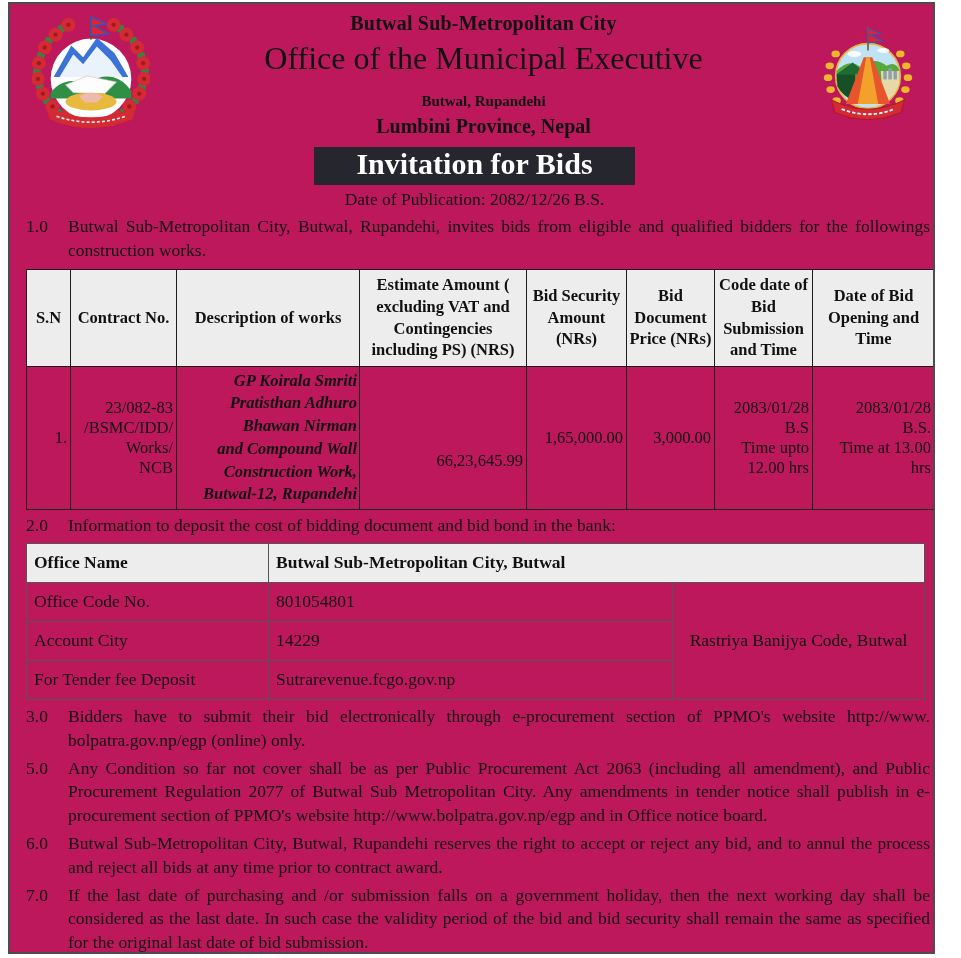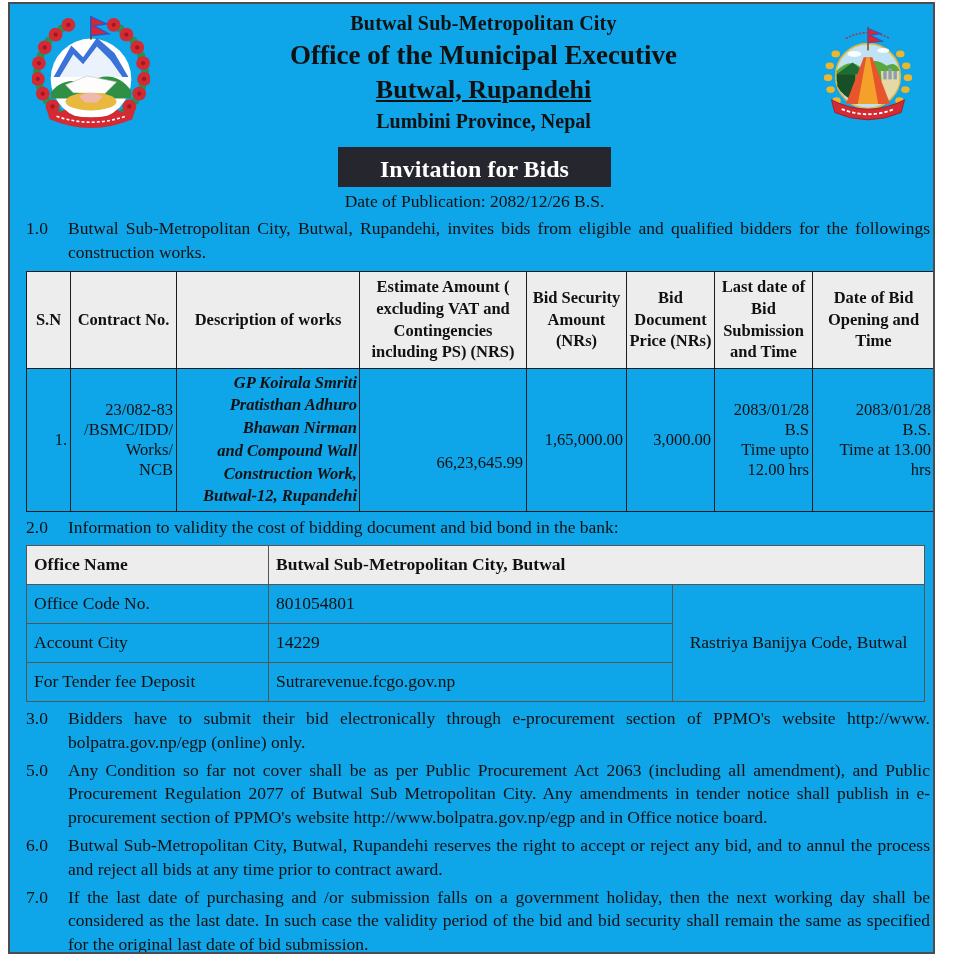--- a/index.html
+++ b/index.html
@@ -15,39 +15,39 @@
     background:#fff;
     overflow:hidden;
   }
   .frame {
     position:absolute;
     left:8px; top:2px;
     width:927px; height:952px;
     border:2px solid #4c4c50;
     padding:6px 6px 0 12px;
     overflow:hidden;
-    background:#0ea5e9;
+    background:#be185d;
   }
   
   .header-flex { display:flex; align-items:flex-start; }
   .logo-box { flex:0 0 auto; }
   .logo-left { margin:4px 0 0 10px; }
   .logo-right { margin:8px 8px 0 0; }
   .head-center { flex:1 1 auto; text-align:center; padding-top:2px; }
   .org-name   { font-size:20px; font-weight:bold; letter-spacing:.2px; }
-  .office-name{ font-size:27px; font-weight:bold; margin-top:5px; }
-  .location   { font-size:26px; font-weight:bold; margin-top:4px;text-decoration:underline; }
+  .office-name{ font-size:32px; font-weight:normal; margin-top:5px; }
+  .location   { font-size:15px; font-weight:bold; margin-top:16px; }
   .province   { font-size:20px; font-weight:bold; margin-top:5px; }
   .banner-wrap { text-align:center; margin-top:7px; }
   .banner {
     display:inline-block;
     background:#26262e;
     color:#fff;
-    font-size:24px; font-weight:bold;
-    padding:9px 42px 4px 42px;
+    font-size:30px; font-weight:bold;
+    padding:0 42px 4px 42px;
   }
   .pub-date { text-align:center; font-size:17.5px; margin-top:4px; }
 
   
   .clause {
     position:relative;
     padding-left:46px;
     font-size:17.5px;
     line-height:1.36;
     text-align:justify;
@@ -264,21 +264,21 @@
           <col style="width:122px">
       </colgroup>
       <thead>
         <tr>
           <th>S.N</th>
           <th>Contract No.</th>
           <th>Description of works</th>
           <th>Estimate Amount ( excluding VAT and Contingencies including  PS) (NRS)</th>
           <th>Bid Security Amount (NRs)</th>
           <th>Bid Document Price (NRs)</th>
-          <th>Last date of Bid Submission and Time</th>
+          <th>Code date of Bid Submission and Time</th>
           <th>Date of Bid Opening and Time</th>
         </tr>
       </thead>
       <tbody>
         <tr>
           <td>1.</td>
           <td class="pre">23/082-83
 /BSMC/IDD/
 Works/
 NCB</td>
@@ -298,21 +298,21 @@
           <td class="pre">2083/01/28
 B.S.
 Time at 13.00
 hrs</td>
         </tr>
       </tbody>
     </table>
 
     <div class="clause" style="">
       <span class="num">2.0</span>
-      <span>Information to validity the cost of bidding document and bid bond in the bank:</span>
+      <span>Information to deposit the cost of bidding document and bid bond in the bank:</span>
     </div>
 
     <table class="bank-table">
       <colgroup>
         <col style="width:242px">
           <col style="width:404px">
           <col style="width:252px">
       </colgroup>
       <tbody>
         <tr>

